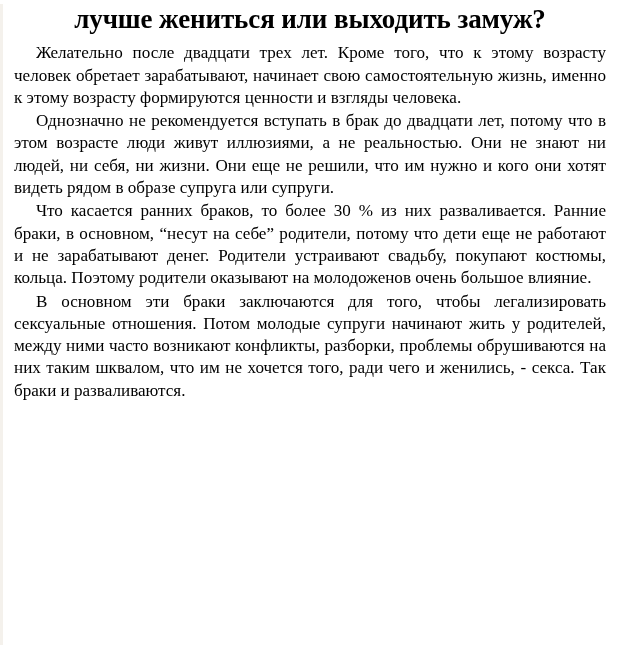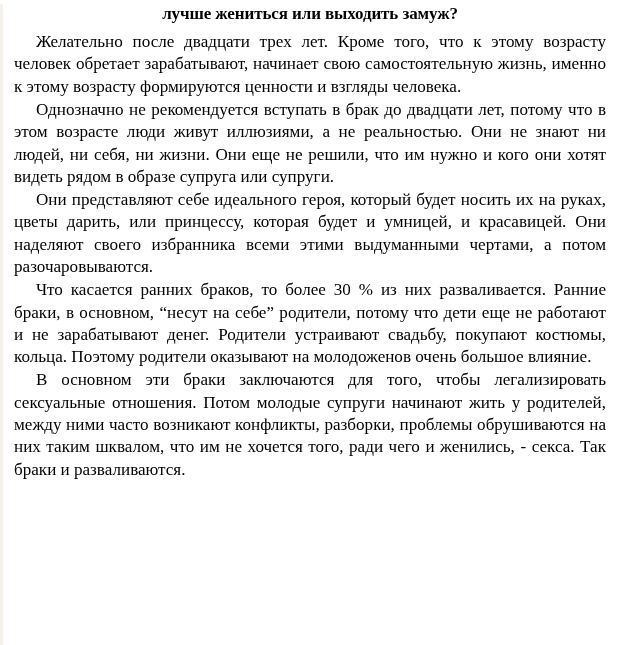--- a/index.html
+++ b/index.html
@@ -15,21 +15,21 @@
     overflow: hidden;
   }
   .page {
     position: relative;
     width: 620px;
     height: 645px;
     box-sizing: border-box;
     padding: 0 14px 0 14px;
   }
   .doc-title {
-    font-size: 17px;
+    font-size: 27px;
     font-weight: bold;
     text-align: center;
     line-height: 1.12;
     margin: 4px 0 8px 0;
     letter-spacing: -0.1px;
   }
   .para {
     font-size: 17.1px;
     line-height: 1.305;
     text-align: justify;
@@ -52,17 +52,16 @@
 </head>
 <body>
 
 <div class="page">
   <div class="edge-left"></div>
 
   <h1 class="doc-title">лучше жениться или выходить замуж?</h1>
 
   <p class="para">Желательно после двадцати трех лет. Кроме того, что к этому возрасту человек обретает зарабатывают, начинает свою самостоятельную жизнь, именно к этому возрасту формируются ценности и взгляды человека.</p>
   <p class="para">Однозначно не рекомендуется вступать в брак до двадцати лет, потому что в этом возрасте люди живут иллюзиями, а не реальностью. Они не знают ни людей, ни себя, ни жизни. Они еще не решили, что им нужно и кого они хотят видеть рядом в образе супруга или супруги.</p>
-  <p class="para">Они представляют себе идеального героя, который будет носить их на руках, цветы дарить, или принцессу, которая будет и умницей, и красавицей. Они наделяют своего избранника всеми этими выдуманными чертами, а потом разочаровываются.</p>
   <p class="para">Что касается ранних браков, то более 30 % из них разваливается. Ранние браки, в основном, “несут на себе” родители, потому что дети еще не работают и не зарабатывают денег. Родители устраивают свадьбу, покупают костюмы, кольца. Поэтому родители оказывают на молодоженов очень большое влияние.</p>
   <p class="para">В основном эти браки заключаются для того, чтобы легализировать сексуальные отношения. Потом молодые супруги начинают жить у родителей, между ними часто возникают конфликты, разборки, проблемы обрушиваются на них таким шквалом, что им не хочется того, ради чего и женились, - секса. Так браки и разваливаются.</p>
 
 </div>
 
 </body></html>

